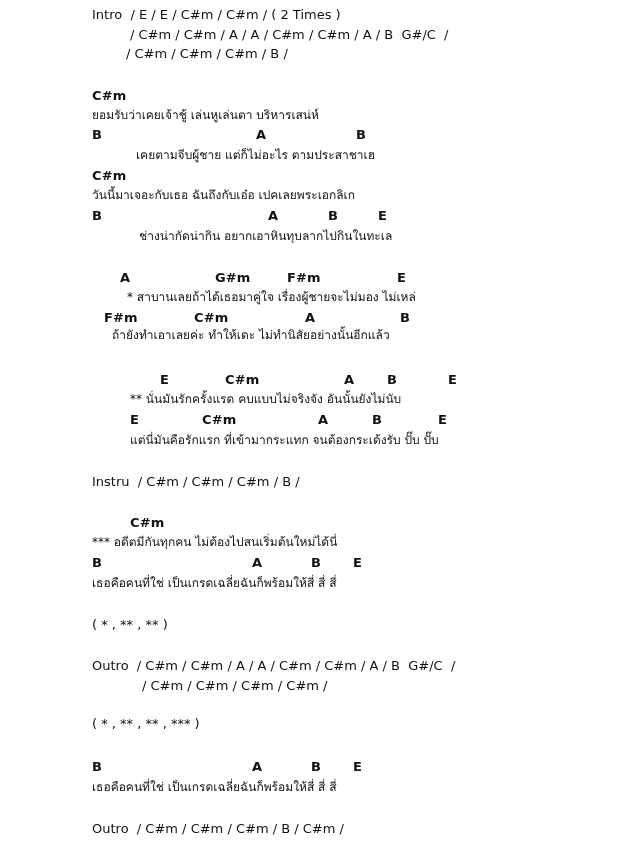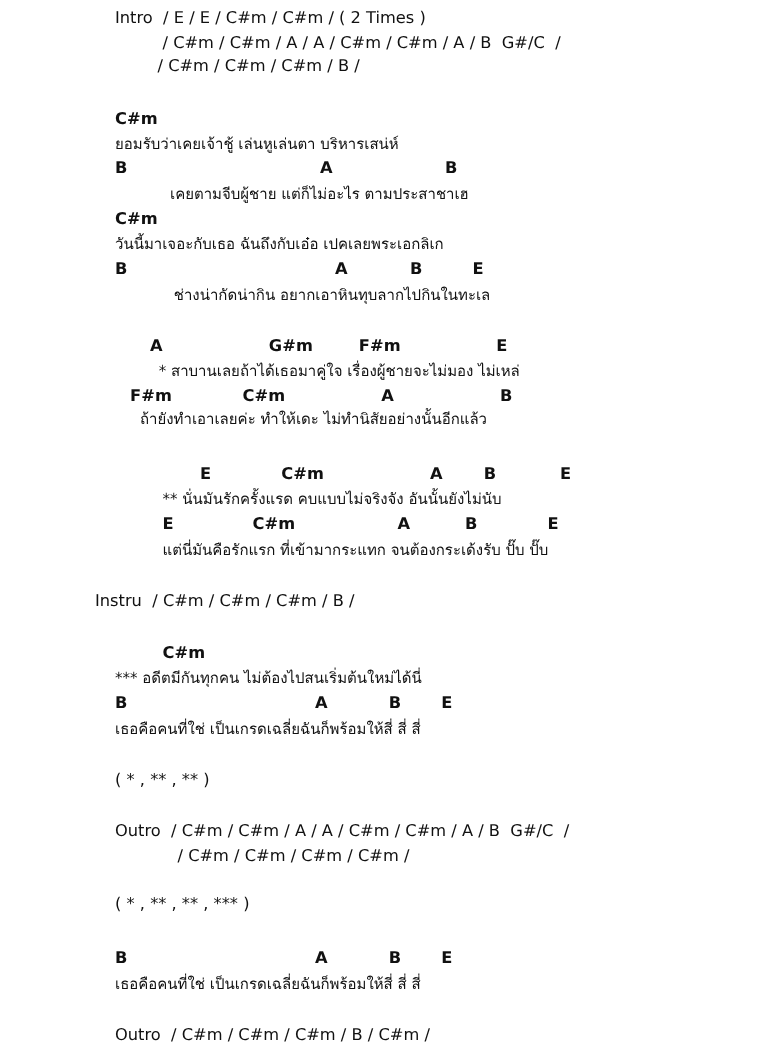--- a/index.html
+++ b/index.html
@@ -61,21 +61,21 @@
 <div class="ln lyric" style="left:130px;top:391px;">** นั่นมันรักครั้งแรด คบแบบไม่จริงจัง อันนั้นยังไม่นับ</div>
 <div class="ln chord" style="left:0;top:412px;width:620px;height:16px;">
   <span class="c" style="left:130px">E</span>
   <span class="c" style="left:202px">C#m</span>
   <span class="c" style="left:318px">A</span>
   <span class="c" style="left:372px">B</span>
   <span class="c" style="left:438px">E</span>
 </div>
 <div class="ln lyric" style="left:130px;top:432px;">แต่นี่มันคือรักแรก ที่เข้ามากระแทก จนต้องกระเด้งรับ ปั๊บ ปั๊บ</div>
 
-<div class="ln hdr" style="left:76px;top:474px;text-align:center;">Instru  / C#m / C#m / C#m / B /</div>
+<div class="ln hdr" style="left:92px;top:474px;text-align:center;">Instru  / C#m / C#m / C#m / B /</div>
 
 <div class="ln chord" style="left:130px;top:515px;">C#m</div>
 <div class="ln lyric" style="left:92px;top:534px;">*** อดีตมีกันทุกคน ไม่ต้องไปสนเริ่มต้นใหม่ได้นี่</div>
 <div class="ln chord" style="left:0;top:555px;width:620px;height:16px;">
   <span class="c" style="left:92px">B</span>
   <span class="c" style="left:252px">A</span>
   <span class="c" style="left:311px">B</span>
   <span class="c" style="left:353px">E</span>
 </div>
 <div class="ln lyric" style="left:92px;top:575px;">เธอคือคนที่ใช่ เป็นเกรดเฉลี่ยฉันก็พร้อมให้สี่ สี่ สี่</div>

